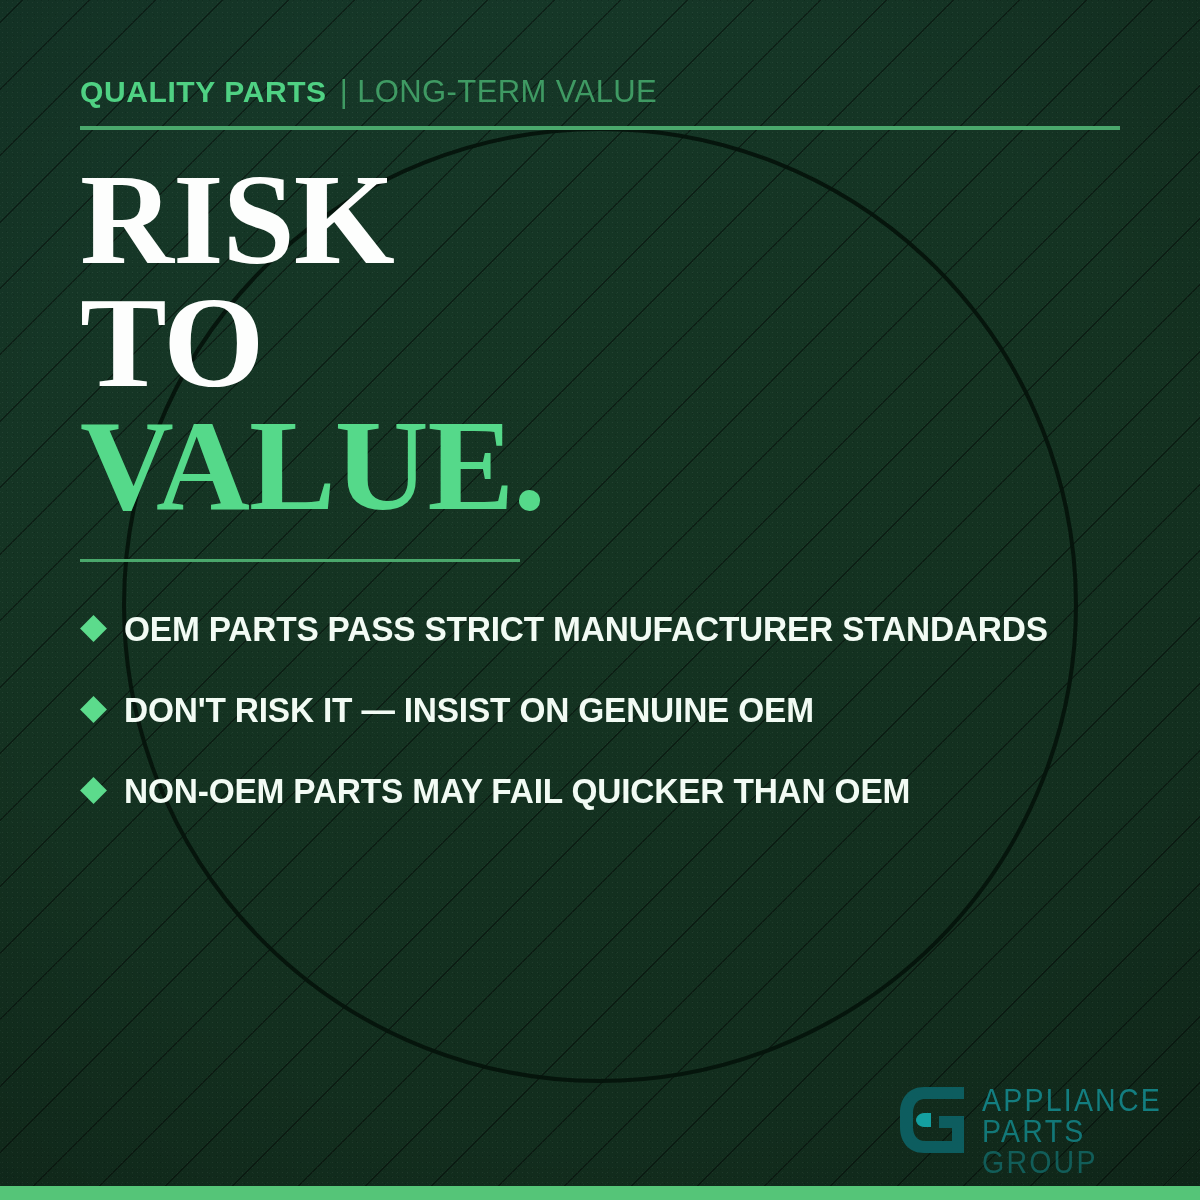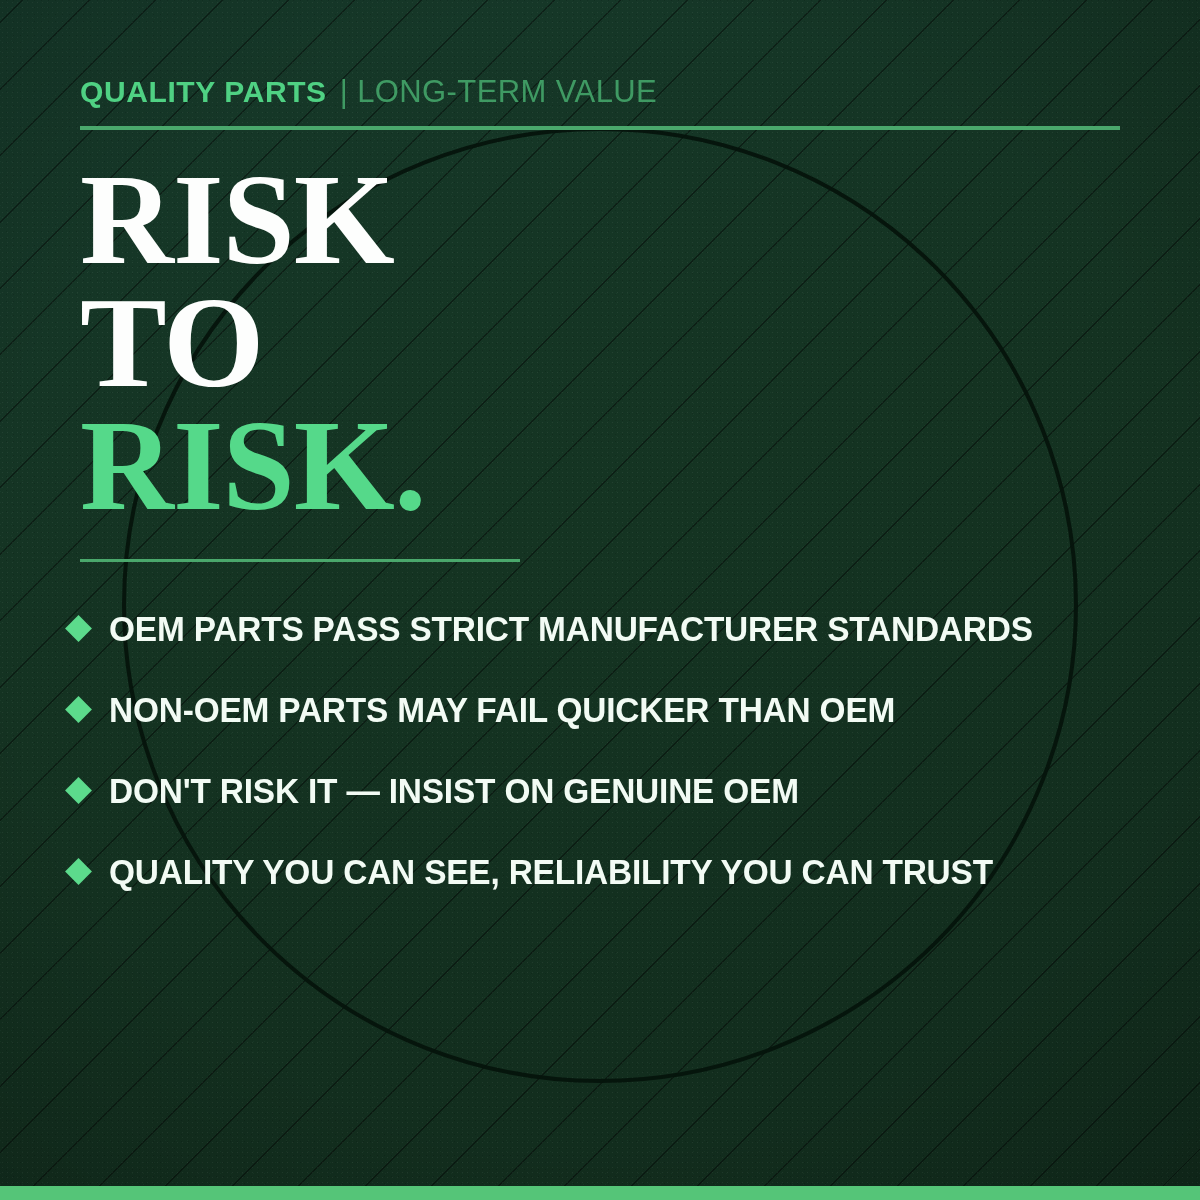--- a/index.html
+++ b/index.html
@@ -107,21 +107,21 @@
   .hl-green { color:#55d98a; }
 
   .rule-mid {
     position:absolute; left:80px; top:559px;
     width:440px; height:3px;
     background:#4aa86c;
   }
 
   
   .bullets {
-    position:absolute; left:69px; top:588px;
+    position:absolute; left:84px; top:588px;
     width:1070px;
   }
   .bullet-row {
     display:flex; align-items:center;
     gap:21px;
     height:81px;
     white-space:nowrap;
   }
   .bullet-diamond {
     flex:0 0 auto;
@@ -184,41 +184,51 @@
     <div class="eyebrow">
       <span class="eyebrow-strong">QUALITY PARTS</span>
       <span class="eyebrow-light">| LONG-TERM VALUE</span>
     </div>
 
     <div class="rule-top"></div>
 
     <h1 class="headline">
       <span class="hl-line hl-white">RISK</span>
       <span class="hl-line hl-white">TO</span>
-      <span class="hl-line hl-green">RISK.</span>
+      <span class="hl-line hl-green">VALUE.</span>
     </h1>
 
     <div class="rule-mid"></div>
 
     <ul class="bullets">
       <li class="bullet-row">
         <span class="bullet-diamond"></span>
         <span class="bullet-text">OEM PARTS PASS STRICT MANUFACTURER STANDARDS</span>
       </li>
       <li class="bullet-row">
         <span class="bullet-diamond"></span>
-        <span class="bullet-text">NON-OEM PARTS MAY FAIL QUICKER THAN OEM</span>
-      </li>
-      <li class="bullet-row">
-        <span class="bullet-diamond"></span>
         <span class="bullet-text">DON'T RISK IT — INSIST ON GENUINE OEM</span>
       </li>
       <li class="bullet-row">
         <span class="bullet-diamond"></span>
-        <span class="bullet-text">QUALITY YOU CAN SEE, RELIABILITY YOU CAN TRUST</span>
+        <span class="bullet-text">NON-OEM PARTS MAY FAIL QUICKER THAN OEM</span>
       </li>
     </ul>
 
+    <div class="logo">
+      <div class="logo-mark">
+        <svg width="74" height="80" viewBox="0 0 74 80" aria-hidden="true">
+          <path d="M70 7 H30 C15 7 6 18 6 33 V47 C6 62 15 73 30 73 H70 V36 H45 V48 H58 V61 H31
+                   C23 61 19 55 19 47 V33 C19 25 23 19 31 19 H70 Z" fill="#0d5d5f"></path>
+          <path d="M30 33 H37 V47 H30 C25 47 22 43 22 40 C22 37 25 33 30 33 Z" fill="#14a0a0"></path>
+        </svg>
+      </div>
+      <div class="logo-words">
+        <span class="logo-w1">APPLIANCE</span>
+        <span class="logo-w2">PARTS</span>
+        <span class="logo-w3">GROUP</span>
+      </div>
+    </div>
 
   </div>
 
   <div class="bottom-bar"></div>
 </div>
 
 </body></html>

